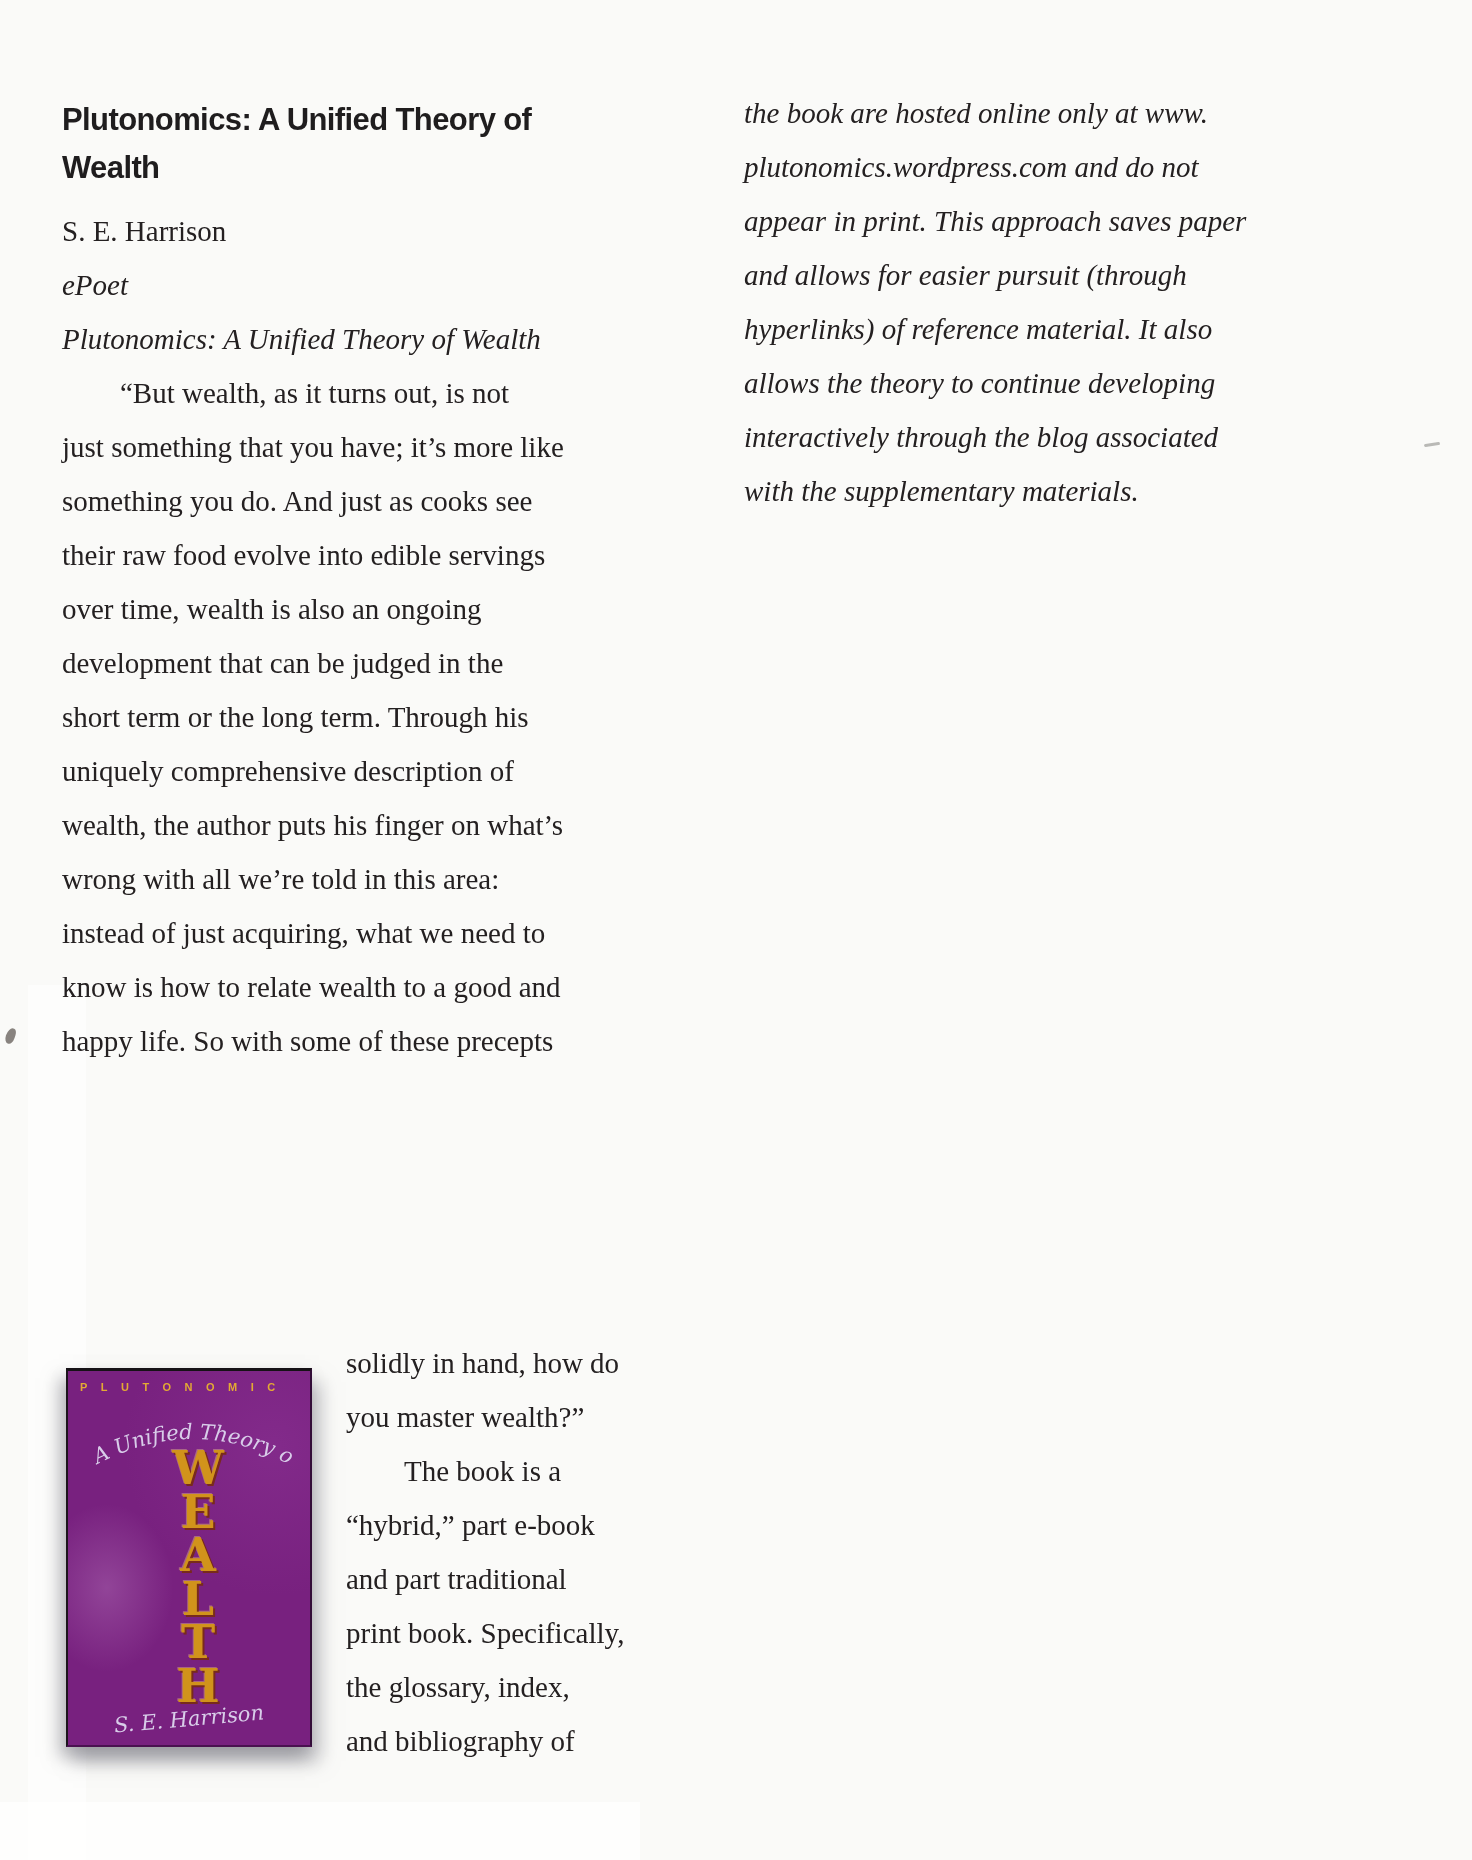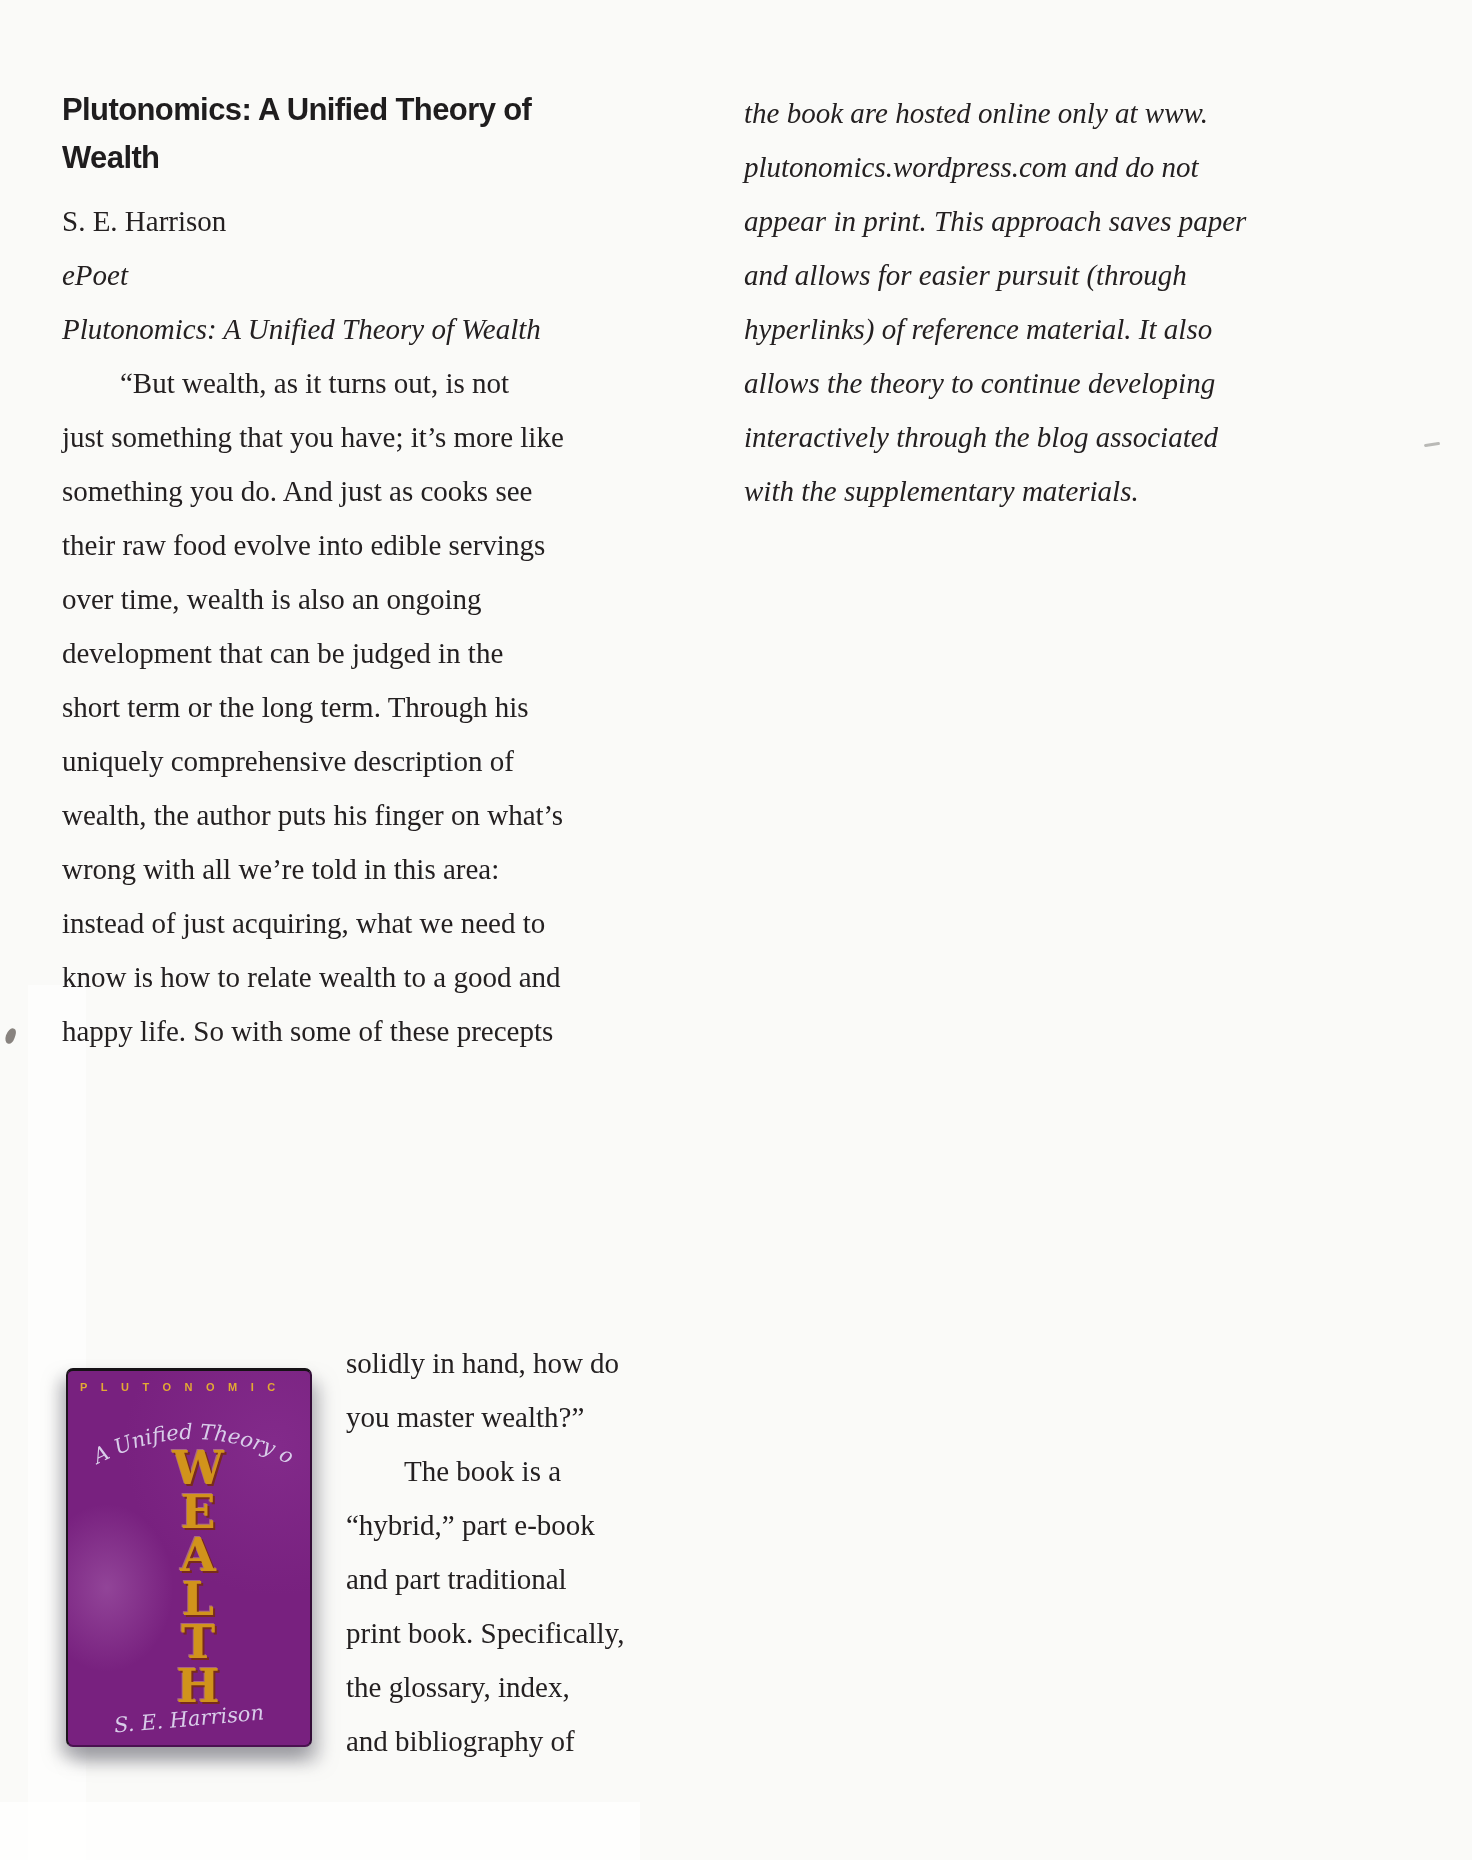--- a/index.html
+++ b/index.html
@@ -15,40 +15,39 @@
   .scan-strip-bottom{position:absolute;left:0;top:1802px;width:640px;height:58px;background:#ffffff;opacity:.75;}
   .scan-speck{position:absolute;left:6px;top:1028px;width:9px;height:16px;background:#6b6560;border-radius:60% 40% 50% 50%;transform:rotate(18deg);opacity:.8;}
   .scan-dash{position:absolute;left:1424px;top:443px;width:16px;height:3px;background:#b9b9b6;border-radius:2px;transform:rotate(-8deg);}
 
   .left-col{position:absolute;left:62px;top:86px;width:545px;}
   .right-col{position:absolute;left:744px;top:86px;width:640px;font-style:italic;}
 
   .article-title{
     font-family:"Liberation Sans",sans-serif;font-weight:bold;
     font-size:31px;line-height:48px;letter-spacing:-0.6px;
-    color:#1f1d1e;white-space:pre;margin:0 0 12px 0;
+    color:#1f1d1e;white-space:pre;margin:10px 0 12px 0;
   }
   .body-lines{font-size:29px;line-height:54px;white-space:pre;margin:0;}
   .italic{font-style:italic;}
 
   .wrap-col{position:absolute;left:346px;top:1336px;width:280px;}
 
   
   .book-cover{
     position:absolute;left:66px;top:1368px;width:242px;height:374px;
     background:
       radial-gradient(95px 120px at 16% 58%, rgba(205,150,210,0.30), rgba(205,150,210,0) 70%),
       radial-gradient(200px 200px at 85% 20%, rgba(150,60,160,0.35), rgba(150,60,160,0) 75%),
       #78217f;
     border-top:3px solid #161216;
     border-left:2px solid #1c141c;
     border-right:2px solid #330d38;
     border-bottom:2px solid #4a1150;
     box-shadow:-7px 10px 16px rgba(128,128,136,.5), 7px 14px 18px rgba(128,128,136,.55);
-    border-radius:7px;
   }
   .cover-top-word{
     position:absolute;top:10px;left:12px;right:0;
     font-family:"Liberation Sans",sans-serif;font-weight:bold;
     font-size:11px;letter-spacing:13.5px;color:#e3aa33;white-space:pre;
   }
   .cover-arc{position:absolute;top:30px;left:2px;}
   .cover-arc text{
     font-family:"DejaVu Serif",serif;font-style:italic;font-size:21px;fill:#d8cde9;
   }

